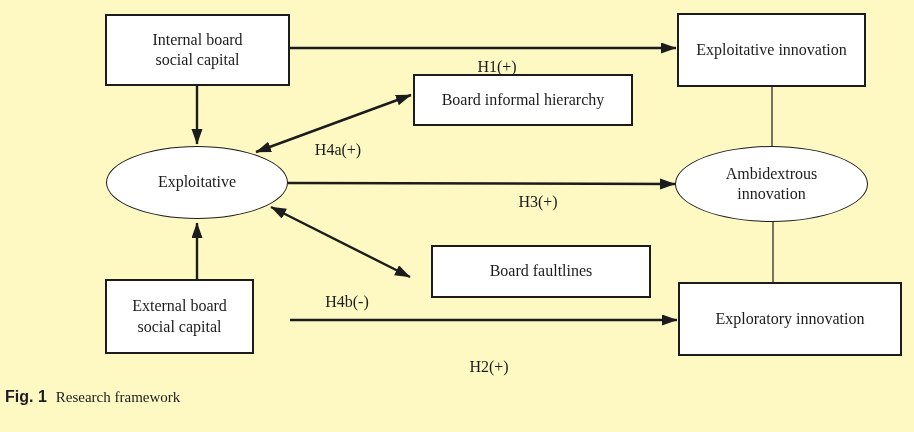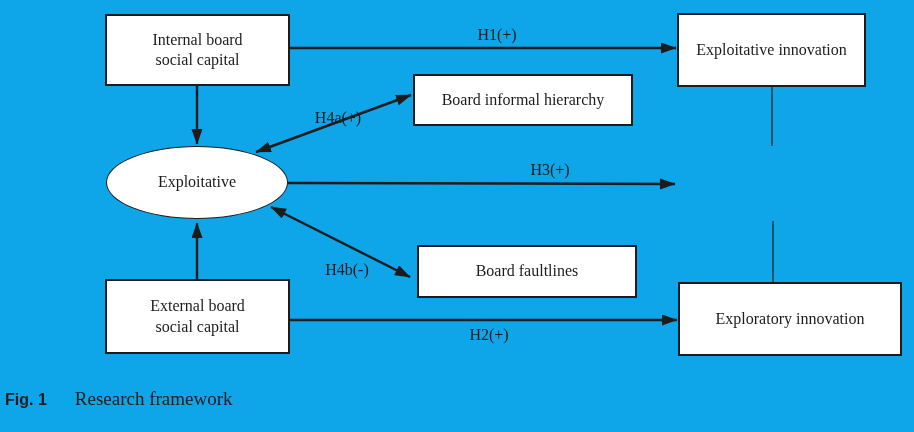--- a/index.html
+++ b/index.html
@@ -1,21 +1,21 @@
 <!DOCTYPE html>
 <html><head>
 <meta charset="utf-8">
 <title>Fig. 1 Research framework</title>
 <style>
   html, body { margin: 0; padding: 0; background: #ffffff; }
   .canvas {
     position: relative;
     width: 914px;
     height: 432px;
-    background: #0ea5e9;
+    background: #fef9c3;
     font-family: "Liberation Serif", serif;
     color: #1c1c1c;
     overflow: hidden;
   }
   .connector-layer {
     position: absolute;
     left: 0; top: 0;
     width: 914px; height: 432px;
   }
   .node {
@@ -31,51 +31,52 @@
     white-space: pre-line;
   }
   .box { border: 2px solid #1c1c1c; }
   .ellipse { border: 1.4px solid #1c1c1c; border-radius: 50%; }
 
   .node-internal   { left: 105px; top: 14px;  width: 185px; height: 72px; }
   .node-exploitative { left: 677px; top: 13px; width: 189px; height: 74px; }
   .node-hierarchy  { left: 413px; top: 74px;  width: 220px; height: 52px; }
   .node-interaction { left: 106px; top: 146px; width: 182px; height: 73px; }
   .node-ambidextrous { left: 675px; top: 146px; width: 193px; height: 76px; }
-  .node-faultlines { left: 417px; top: 245px; width: 220px; height: 53px; }
-  .node-external   { left: 105px; top: 279px; width: 185px; height: 75px; }
+  .node-faultlines { left: 431px; top: 245px; width: 220px; height: 53px; }
+  .node-external   { left: 105px; top: 279px; width: 149px; height: 75px; }
   .node-exploratory { left: 678px; top: 282px; width: 224px; height: 74px; }
 
   .edge-label {
     position: absolute;
     transform: translate(-50%, -50%);
     font-size: 16px;
     white-space: nowrap;
+    margin-top: 32px;
   }
   .label-h1  { left: 497px; top: 35px;  }
   .label-h4a { left: 338px; top: 118px; }
-  .label-h3  { left: 550px; top: 170px; text-align: right; }
+  .label-h3  { left: 538px; top: 170px; text-align: right; }
   .label-h4b { left: 347px; top: 270px; }
   .label-h2  { left: 489px; top: 335px; }
 
   .caption {
     position: absolute;
     left: 5px; top: 388px;
     display: flex;
     align-items: baseline;
-    gap: 28px;
+    gap: 9px;
   }
   .caption-tag {
     font-family: "Liberation Sans", sans-serif;
     font-weight: bold;
     font-size: 16px;
   }
   .caption-title {
     font-family: "Liberation Serif", serif;
-    font-size: 19px;
+    font-size: 15px;
   }
 </style>
 </head>
 <body>
 
 <div class="canvas">
 
   <svg class="connector-layer" viewBox="0 0 914 432" xmlns="http://www.w3.org/2000/svg">
     <defs>
       <marker id="arrow" markerUnits="userSpaceOnUse" markerWidth="18" markerHeight="14" refX="15" refY="5.5" orient="auto-start-reverse">
@@ -111,20 +112,24 @@
   </div>
 
   <div class="node box node-hierarchy">
     <span>Board informal hierarchy</span>
   </div>
 
   <div class="node ellipse node-interaction">
     <span>Exploitative</span>
   </div>
 
+  <div class="node ellipse node-ambidextrous">
+    <span>Ambidextrous
+innovation</span>
+  </div>
 
   <div class="node box node-faultlines">
     <span>Board faultlines</span>
   </div>
 
   <div class="node box node-external">
     <span>External board
 social capital</span>
   </div>
 

